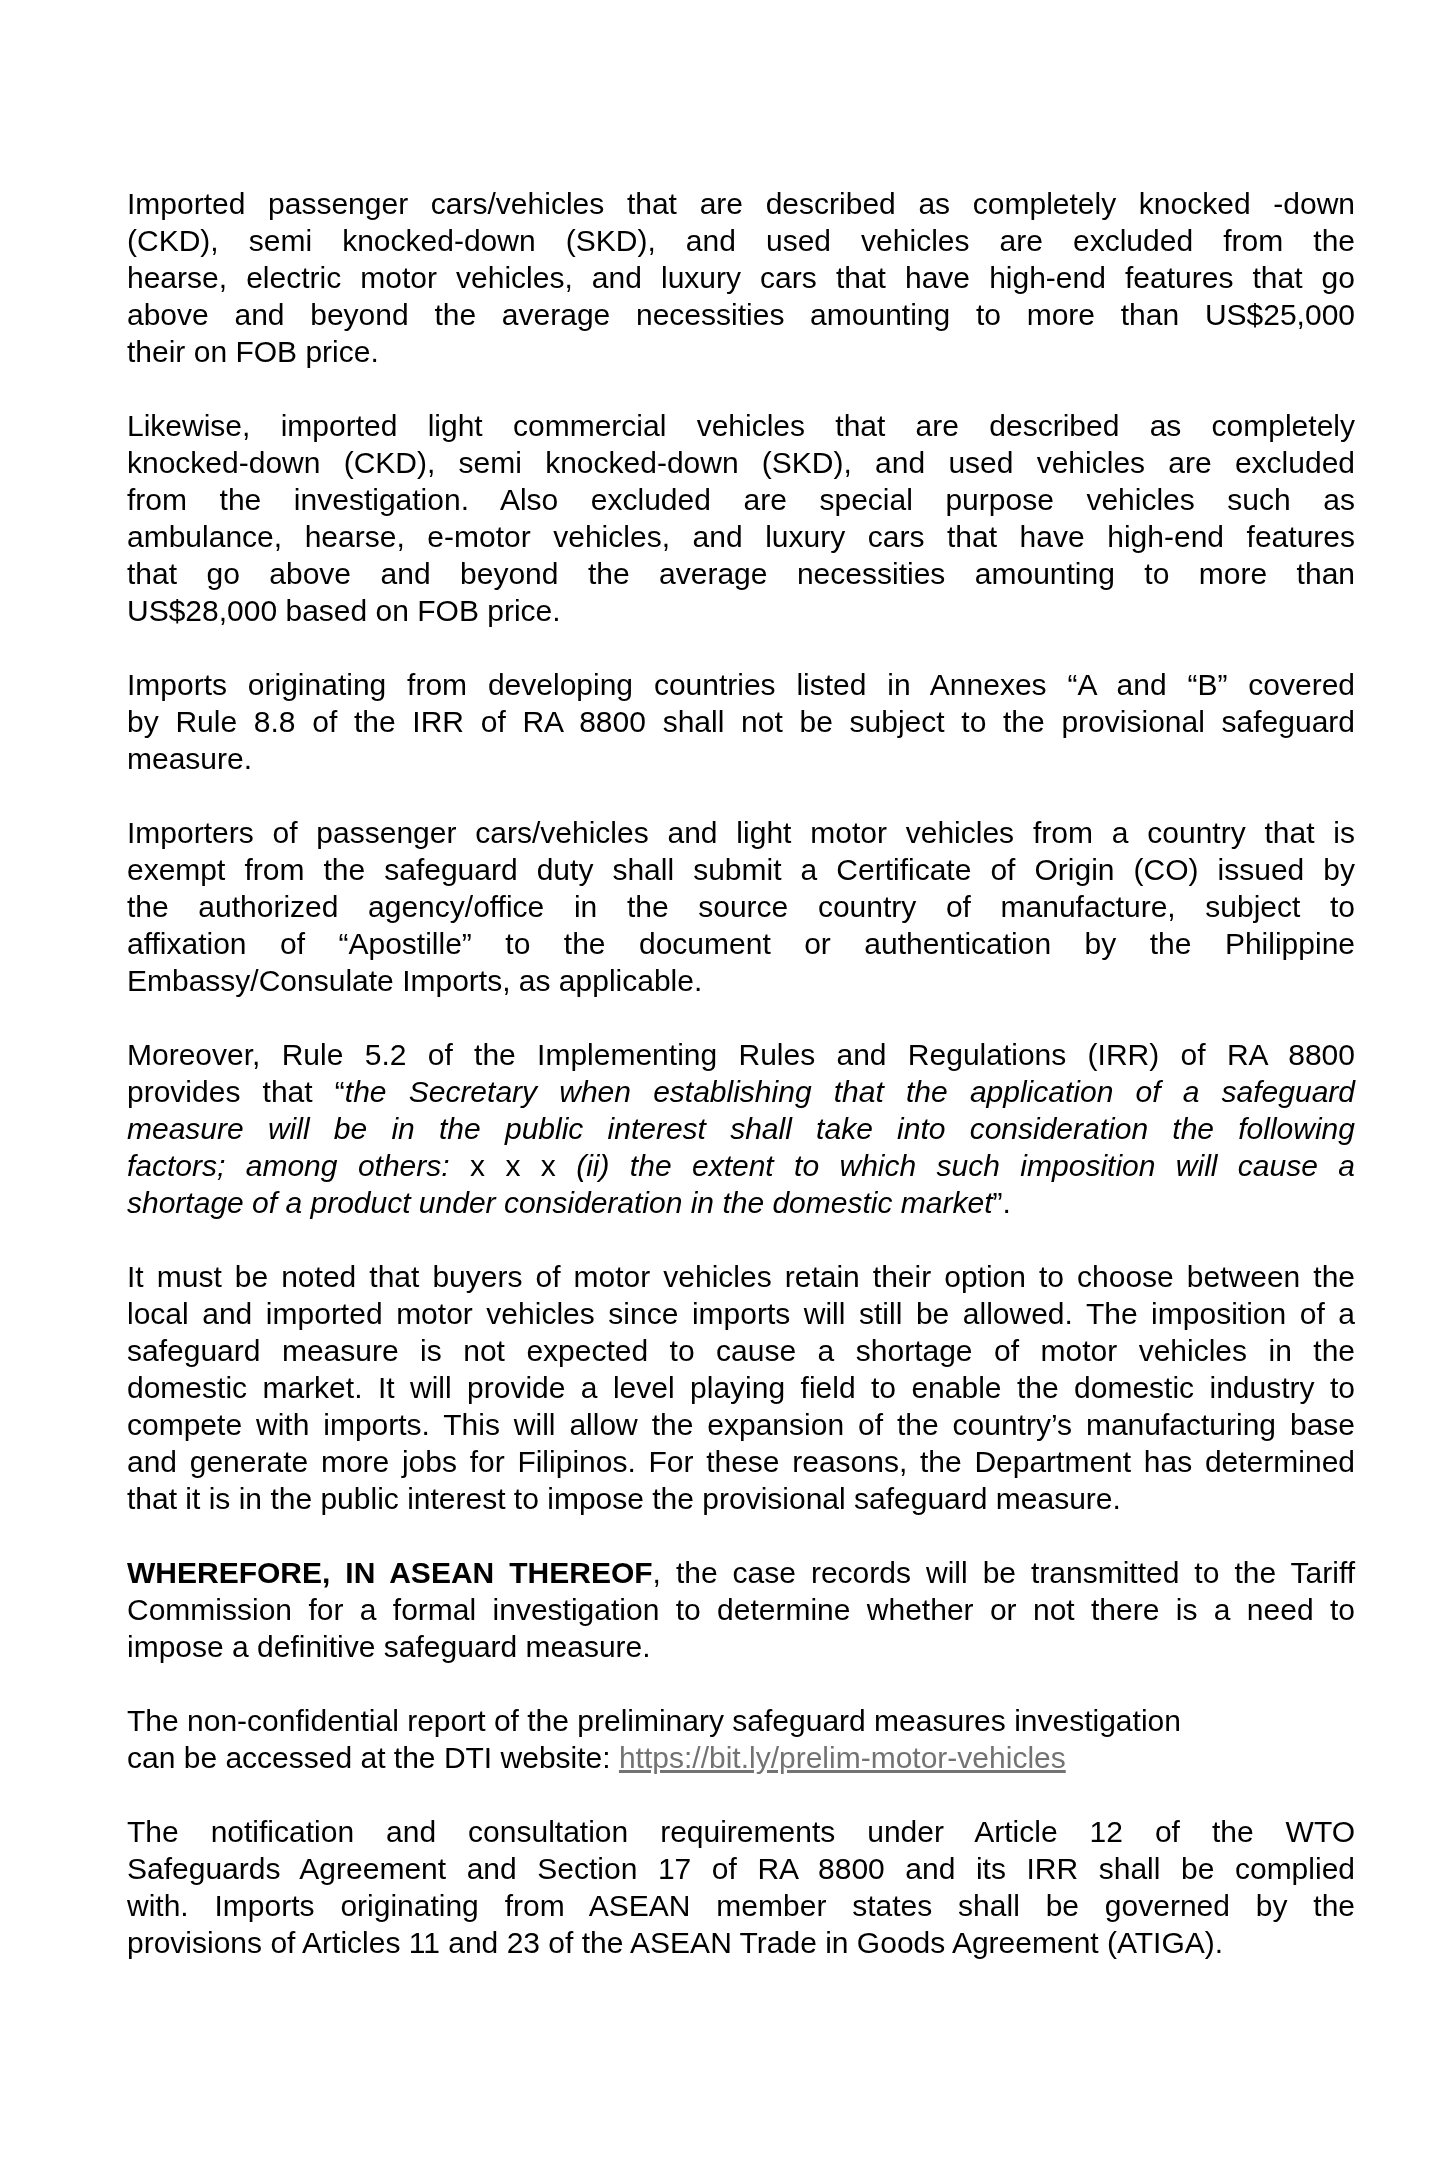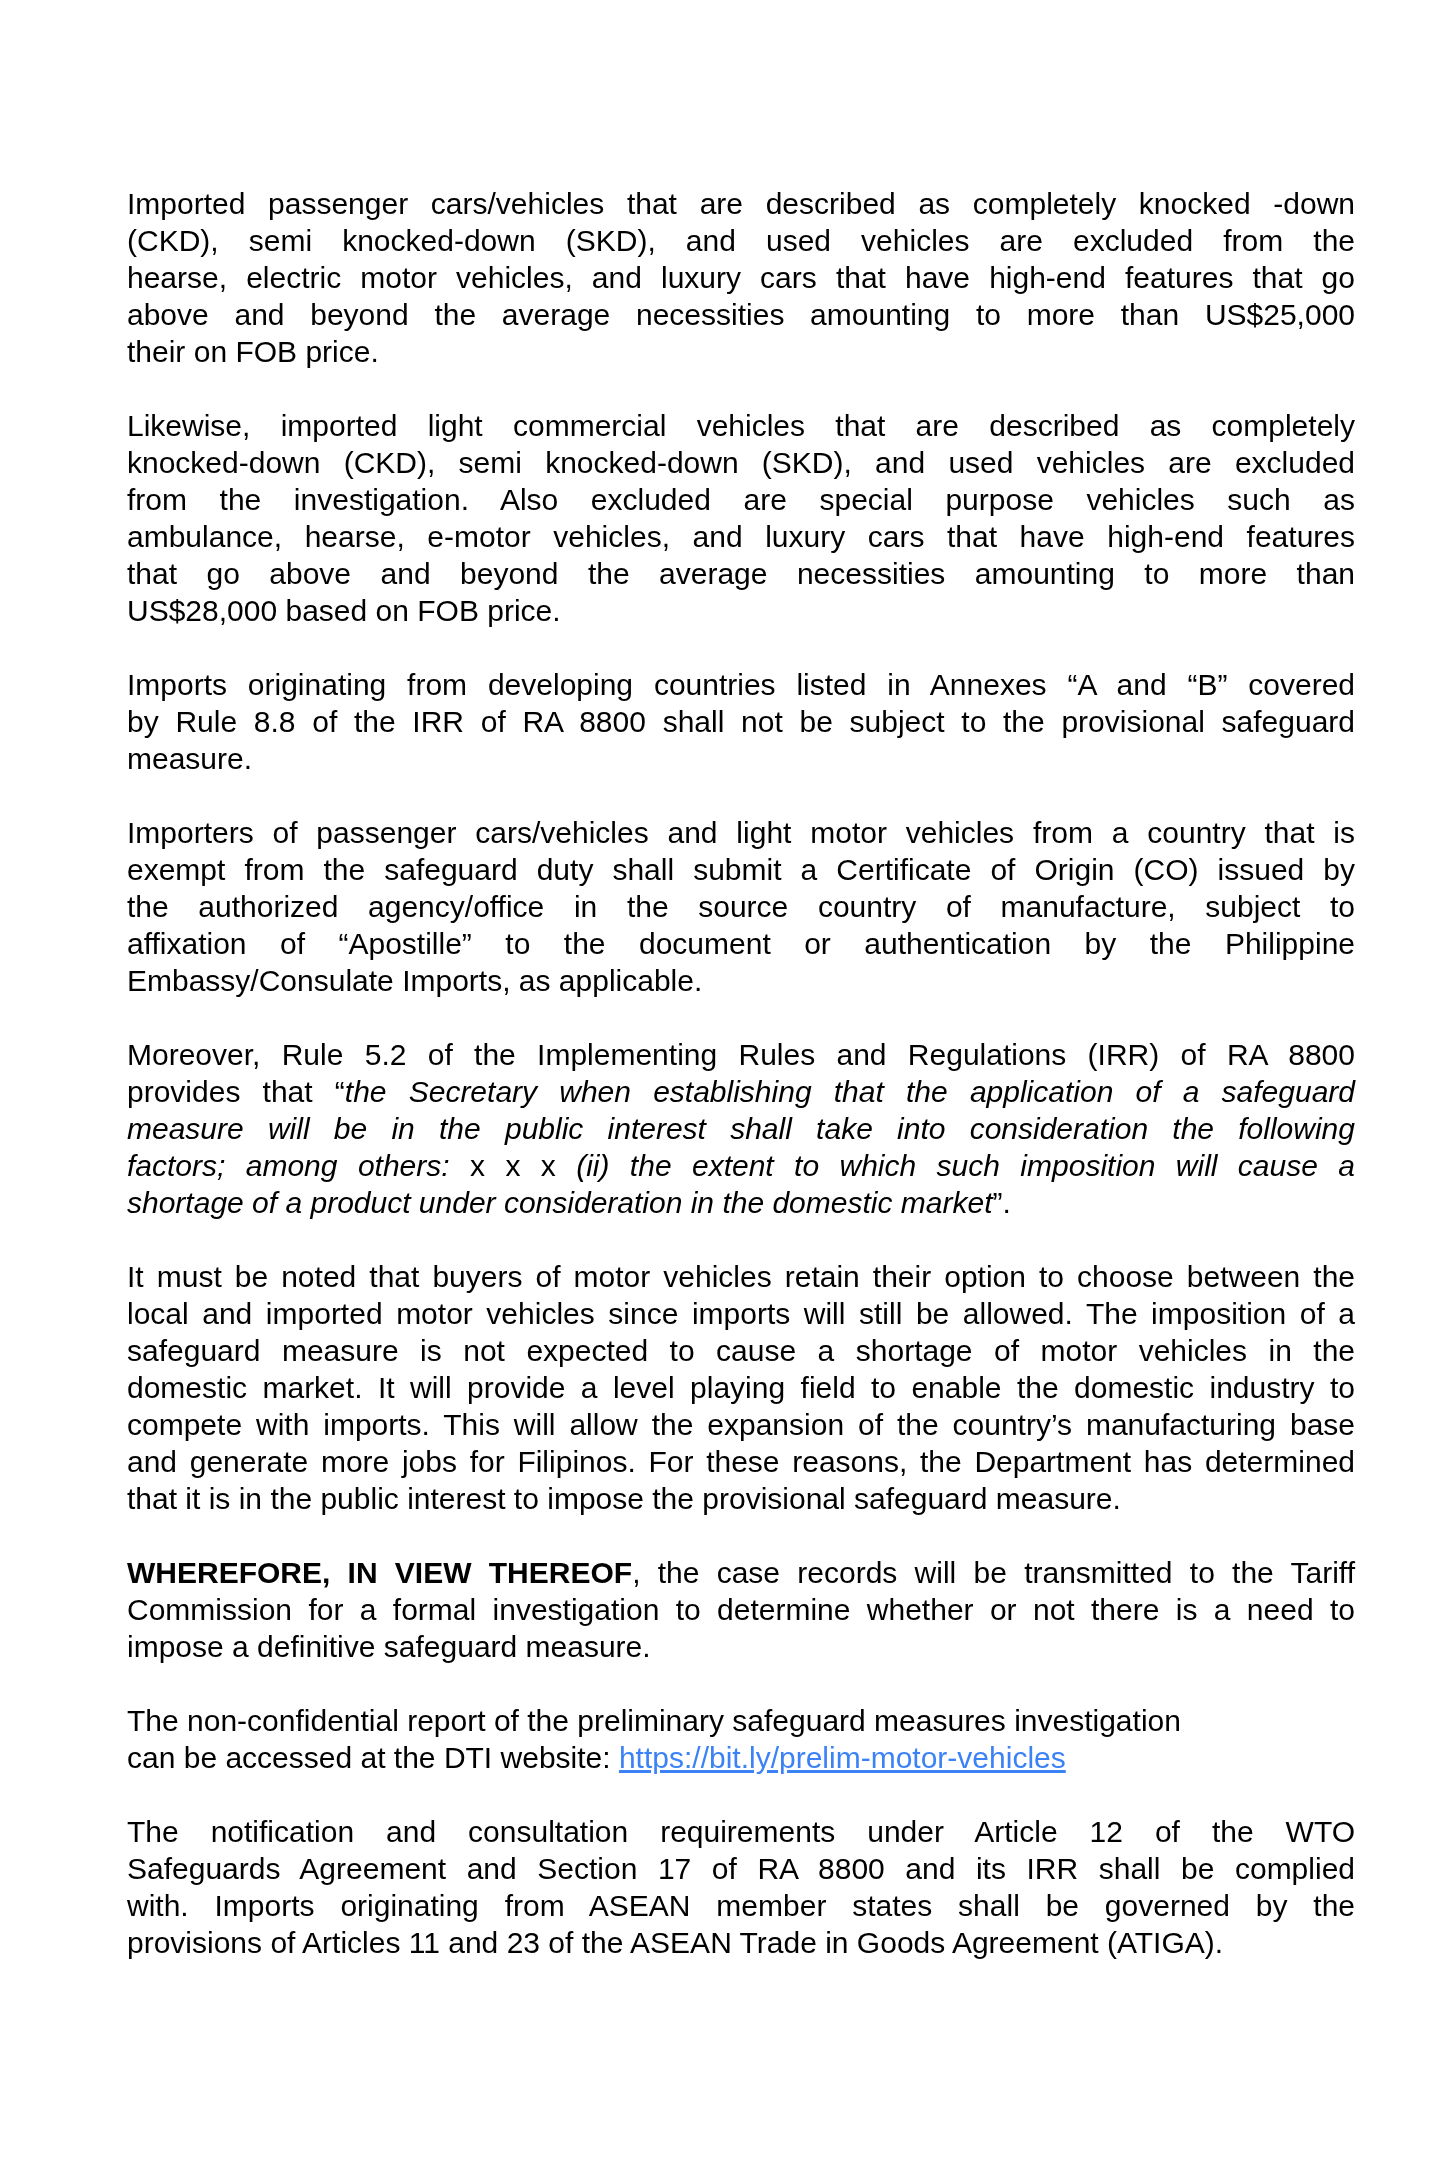--- a/index.html
+++ b/index.html
@@ -7,21 +7,21 @@
   .page {
     position: absolute; left: 99px; top: 185px; width: 1228px;
     font-family: "Liberation Sans", sans-serif;
     font-size: 30px; line-height: 37px; color: #000000; margin-left: 28px;
   }
   .para { margin: 0 0 37px 0; }
   .line { display: block; white-space: nowrap; height: 37px; }
   .line.j { text-align: justify; text-align-last: justify; white-space: normal; }
   .it { font-style: italic; }
   .b { font-weight: bold; }
-  .link { color: #3b82f6; text-decoration: underline; }
+  .link { color: #737373; text-decoration: underline; }
 </style>
 </head>
 <body>
 
 <div class="page">
 
   <div class="para">
     <span class="line j">Imported passenger cars/vehicles that are described as completely knocked -down</span>
     <span class="line j">(CKD), semi knocked-down (SKD), and used vehicles are excluded from the</span>
     <span class="line j">hearse, electric motor vehicles, and luxury cars that have high-end features that go</span>
@@ -64,21 +64,21 @@
     <span class="line j">It must be noted that buyers of motor vehicles retain their option to choose between the</span>
     <span class="line j">local and imported motor vehicles since imports will still be allowed. The imposition of a</span>
     <span class="line j">safeguard measure is not expected to cause a shortage of motor vehicles in the</span>
     <span class="line j">domestic market. It will provide a level playing field to enable the domestic industry to</span>
     <span class="line j">compete with imports. This will allow the expansion of the country’s manufacturing base</span>
     <span class="line j">and generate more jobs for Filipinos. For these reasons, the Department has determined</span>
     <span class="line">that it is in the public interest to impose the provisional safeguard measure.</span>
   </div>
 
   <div class="para">
-    <span class="line j"><span class="b">WHEREFORE, IN VIEW THEREOF</span><span>, the case records will be transmitted to the Tariff</span></span>
+    <span class="line j"><span class="b">WHEREFORE, IN ASEAN THEREOF</span><span>, the case records will be transmitted to the Tariff</span></span>
     <span class="line j">Commission for a formal investigation to determine whether or not there is a need to</span>
     <span class="line">impose a definitive safeguard measure.</span>
   </div>
 
   <div class="para">
     <span class="line">The non-confidential report of the preliminary safeguard measures investigation</span>
     <span class="line"><span>can be accessed at the DTI website: </span><a class="link">https://bit.ly/prelim-motor-vehicles</a></span>
   </div>
 
   <div class="para">

